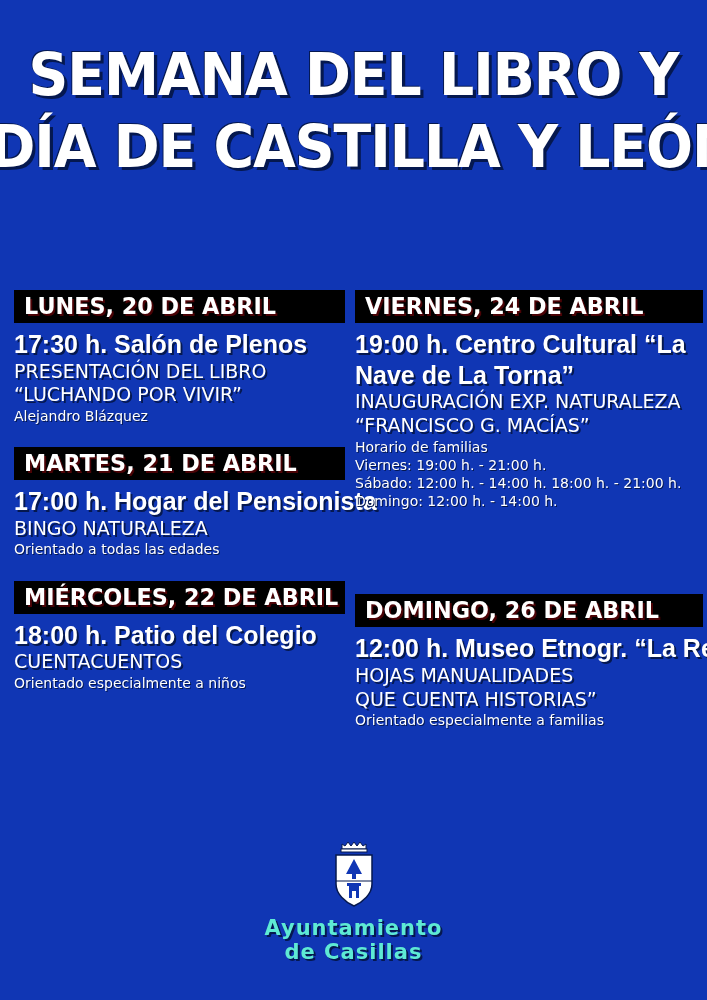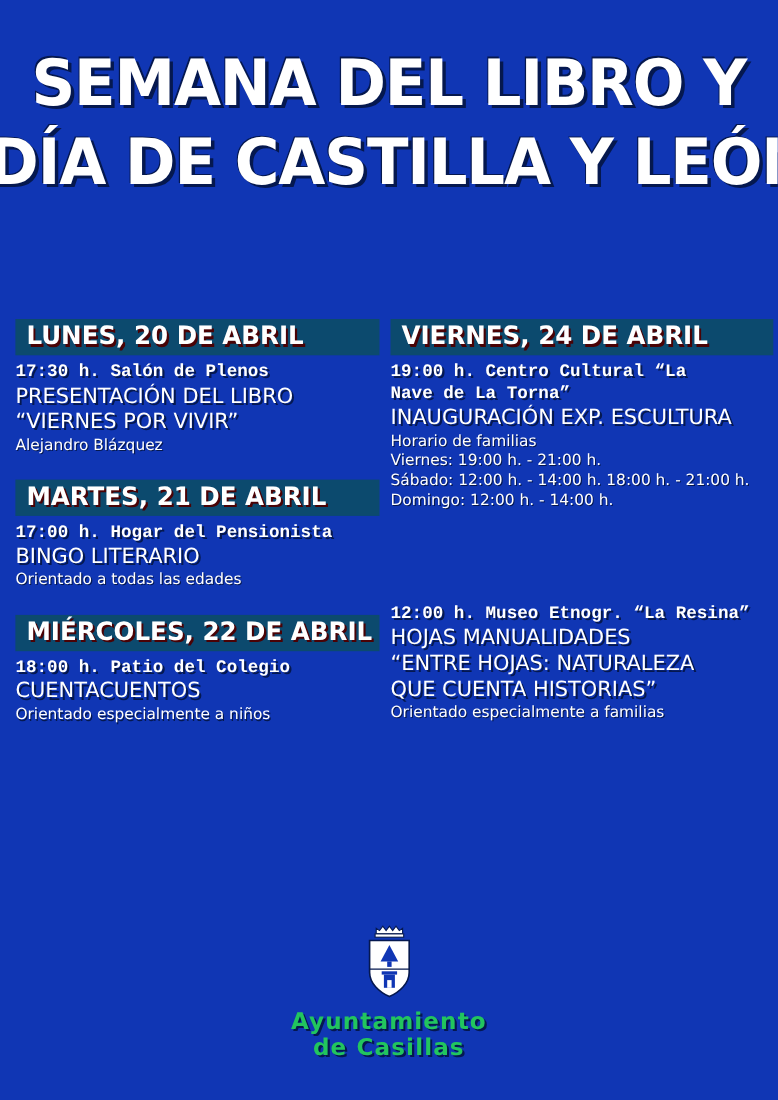--- a/index.html
+++ b/index.html
@@ -57,21 +57,21 @@
   }
   .col-right {
     width: 362px;
     padding-left: 10px;
     padding-right: 4px;
     box-sizing: border-box;
   }
 
   
   .day-banner {
-    background: #0c4a6e;
+    background: #000000;
     display: block;
     padding: 3px 10px 4px 10px;
     margin-bottom: 6px;
   }
   .day-banner-text {
     font-family: "DejaVu Sans", sans-serif;
     font-weight: bold;
     font-size: 23px;
     letter-spacing: 0px;
     color: #ffffff;
@@ -80,23 +80,23 @@
     display: block;
     transform: scaleX(0.97);
     transform-origin: left center;
   }
 
   .event-block {
     margin-bottom: 22px;
   }
 
   .line-lg {
-    font-family: Liberation Mono, monospace;
-    font-weight: bold;
-    font-size: 16px;
+    font-family: Liberation Sans, sans-serif;
+    font-weight: bold;
+    font-size: 25px;
     line-height: 1.22;
     text-shadow: 2px 2px 0 #05184f;
     white-space: nowrap;
   }
   .line-md {
     font-family: "DejaVu Sans", sans-serif;
     font-weight: normal;
     font-size: 19px;
     line-height: 1.25;
     text-shadow: 2px 2px 0 #05184f;
@@ -126,21 +126,21 @@
     width: 58px;
     height: 74px;
     position: relative;
   }
   .crest svg { display: block; }
   .footer-text {
     font-family: "DejaVu Sans", sans-serif;
     font-weight: bold;
     font-size: 21px;
     line-height: 1.15;
-    color: #22c55e;
+    color: #5eead4;
     text-shadow: 2px 2px 0 #05184f;
     letter-spacing: 1px;
   }
 </style>
 </head>
 <body>
 
 <div class="poster-title">
   <div class="title-line title-line-1">SEMANA DEL LIBRO Y</div>
   <div class="title-line title-line-2">DÍA DE CASTILLA Y LEÓN</div>
@@ -149,30 +149,30 @@
 <div class="columns">
 
   <div class="col-left">
 
     <div class="event-block">
       <div class="day-banner">
         <span class="day-banner-text">LUNES, 20 DE ABRIL</span>
       </div>
       <div class="line-lg">17:30 h. Salón de Plenos</div>
       <div class="line-md">PRESENTACIÓN DEL LIBRO</div>
-      <div class="line-md">“VIERNES POR VIVIR”</div>
+      <div class="line-md">“LUCHANDO POR VIVIR”</div>
       <div class="line-sm">Alejandro Blázquez</div>
     </div>
 
     <div class="event-block">
       <div class="day-banner">
         <span class="day-banner-text">MARTES, 21 DE ABRIL</span>
       </div>
       <div class="line-lg">17:00 h. Hogar del Pensionista</div>
-      <div class="line-md">BINGO LITERARIO</div>
+      <div class="line-md">BINGO NATURALEZA</div>
       <div class="line-sm">Orientado a todas las edades</div>
     </div>
 
     <div class="event-block">
       <div class="day-banner">
         <span class="day-banner-text">MIÉRCOLES, 22 DE ABRIL</span>
       </div>
       <div class="line-lg">18:00 h. Patio del Colegio</div>
       <div class="line-md">CUENTACUENTOS</div>
       <div class="line-sm">Orientado especialmente a niños</div>
@@ -181,31 +181,34 @@
   </div>
 
   <div class="col-right">
 
     <div class="event-block">
       <div class="day-banner">
         <span class="day-banner-text">VIERNES, 24 DE ABRIL</span>
       </div>
       <div class="line-lg">19:00 h. Centro Cultural “La</div>
       <div class="line-lg">Nave de La Torna”</div>
-      <div class="line-md">INAUGURACIÓN EXP. ESCULTURA</div>
+      <div class="line-md">INAUGURACIÓN EXP. NATURALEZA</div>
+      <div class="line-md">“FRANCISCO G. MACÍAS”</div>
       <div class="line-sm">Horario de familias</div>
       <div class="line-sm">Viernes: 19:00 h. - 21:00 h.</div>
       <div class="line-sm">Sábado: 12:00 h. - 14:00 h.  18:00 h. - 21:00 h.</div>
       <div class="line-sm">Domingo: 12:00 h. - 14:00 h.</div>
     </div>
 
     <div class="event-block gap-top-right">
+      <div class="day-banner">
+        <span class="day-banner-text">DOMINGO, 26 DE ABRIL</span>
+      </div>
       <div class="line-lg">12:00 h. Museo Etnogr. “La Resina”</div>
       <div class="line-md">HOJAS MANUALIDADES</div>
-      <div class="line-md">“ENTRE HOJAS: NATURALEZA</div>
       <div class="line-md">QUE CUENTA HISTORIAS”</div>
       <div class="line-sm">Orientado especialmente a familias</div>
     </div>
 
   </div>
 </div>
 
 <div class="footer">
   <div class="crest">
     <svg width="58" height="74" viewBox="0 0 58 74" xmlns="http://www.w3.org/2000/svg">

